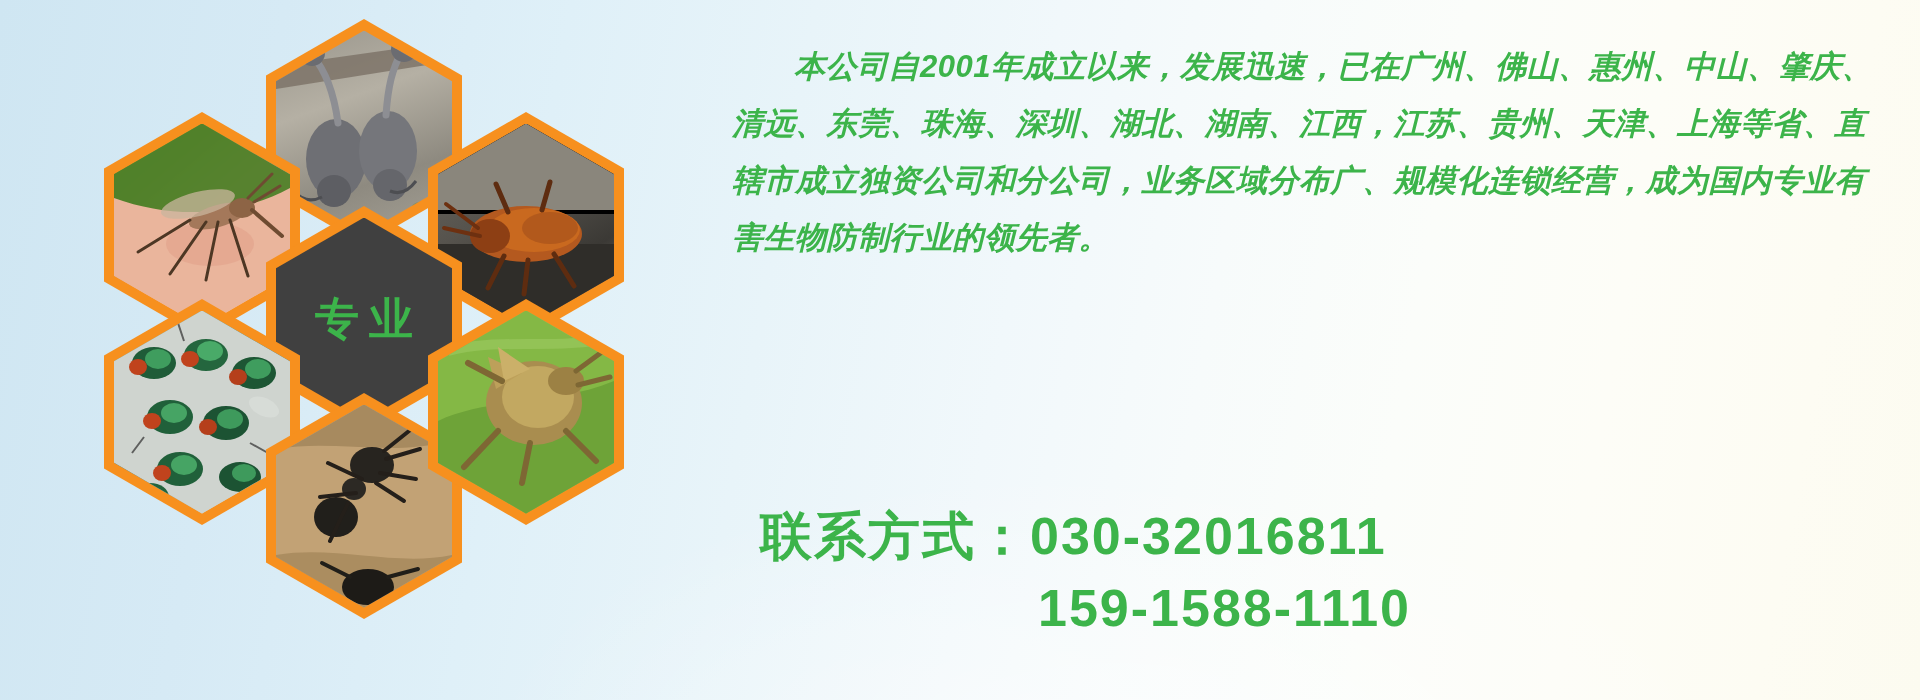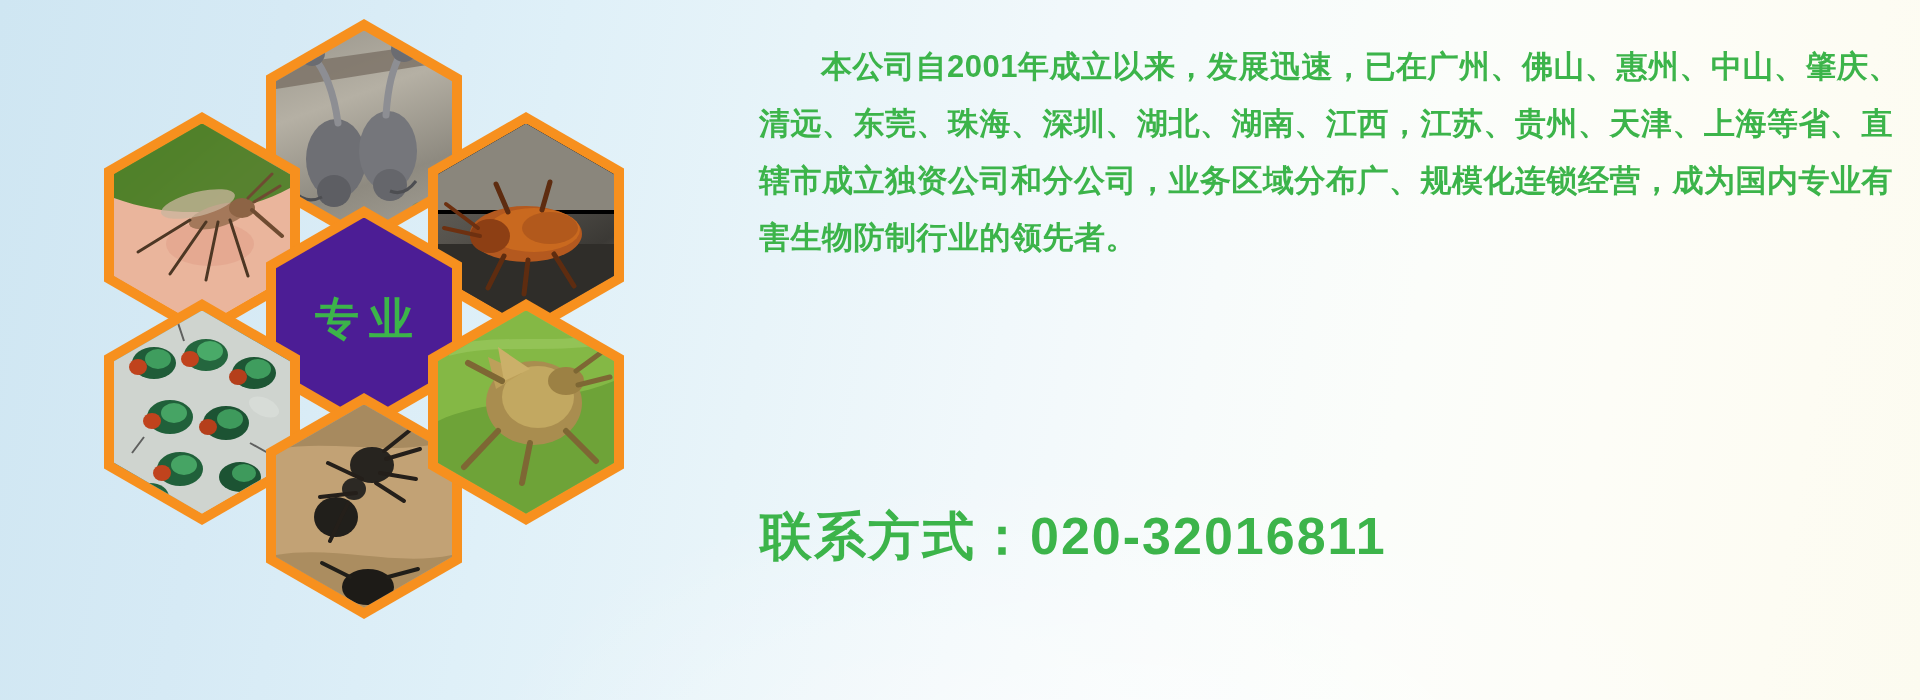--- a/index.html
+++ b/index.html
@@ -69,21 +69,21 @@
   
   .hex.pos-mosquito  { left: 16px;  top: 118px; }
   .hex.pos-flies     { left: 16px;  top: 305px; }
   .hex.pos-rats      { left: 178px; top: 25px;  }
   .hex.pos-center    { left: 178px; top: 212px; }
   .hex.pos-ant       { left: 178px; top: 399px; }
   .hex.pos-roach     { left: 340px; top: 118px; }
   .hex.pos-stinkbug  { left: 340px; top: 305px; }
 
   .hex.pos-center .hex-inner {
-    background: #4c1d95;
+    background: #404040;
     display: flex;
     flex-direction: row;
     align-items: center;
     justify-content: center;
   }
   .center-line {
     color: #3cb44a;
     font-size: 44px;
     font-weight: 700;
     letter-spacing: 10px;
@@ -96,24 +96,25 @@
   .art-rats      { background: linear-gradient(160deg,#9a968c 0%,#b5b0a4 35%,#8e8a80 70%,#a5a196 100%); }
   .art-mosquito  { background: linear-gradient(140deg,#4e7d2a 0%,#6f9e3a 22%,#e8b39a 48%,#f0c3ad 78%,#e3a68f 100%); }
   .art-roach     { background: linear-gradient(150deg,#6d6a63 0%,#56534d 40%,#3b3935 70%,#807c72 100%); }
   .art-flies     { background: linear-gradient(150deg,#cfd3cf 0%,#2f6b46 30%,#1d4a31 55%,#d7dad4 85%,#9aa39a 100%); }
   .art-ant       { background: linear-gradient(150deg,#c8a87a 0%,#b08f63 35%,#9c7d55 65%,#d6b98c 100%); }
   .art-stinkbug  { background: linear-gradient(150deg,#7cae3c 0%,#a4c96a 30%,#a98f52 60%,#8dbc4c 100%); }
 
   
   .copy {
     position: absolute;
-    left: 759px;
+    left: 732px;
     top: 38px;
     width: 1150px;
     z-index: 3;
+    font-style: italic;
   }
   .paragraph {
     color: #3cb44a;
     font-size: 31px;
     font-weight: 700;
     line-height: 57px;
     text-indent: 62px;
     letter-spacing: 0.5px;
     margin: 0;
   }
@@ -293,16 +294,17 @@
       </div>
     </div>
 
   </div>
 
   <div class="copy">
     <p class="paragraph">本公司自2001年成立以来，发展迅速，已在广州、佛山、惠州、中山、肇庆、清远、东莞、珠海、深圳、湖北、湖南、江西，江苏、贵州、天津、上海等省、直辖市成立独资公司和分公司，业务区域分布广、规模化连锁经营，成为国内专业有害生物防制行业的领先者。</p>
   </div>
 
   <div class="contact">
-    <div class="contact-line-1">联系方式：020-32016811</div>
+    <div class="contact-line-1">联系方式：030-32016811</div>
+    <div class="contact-line-2">159-1588-1110</div>
   </div>
 
 </div>
 
 </body></html>

